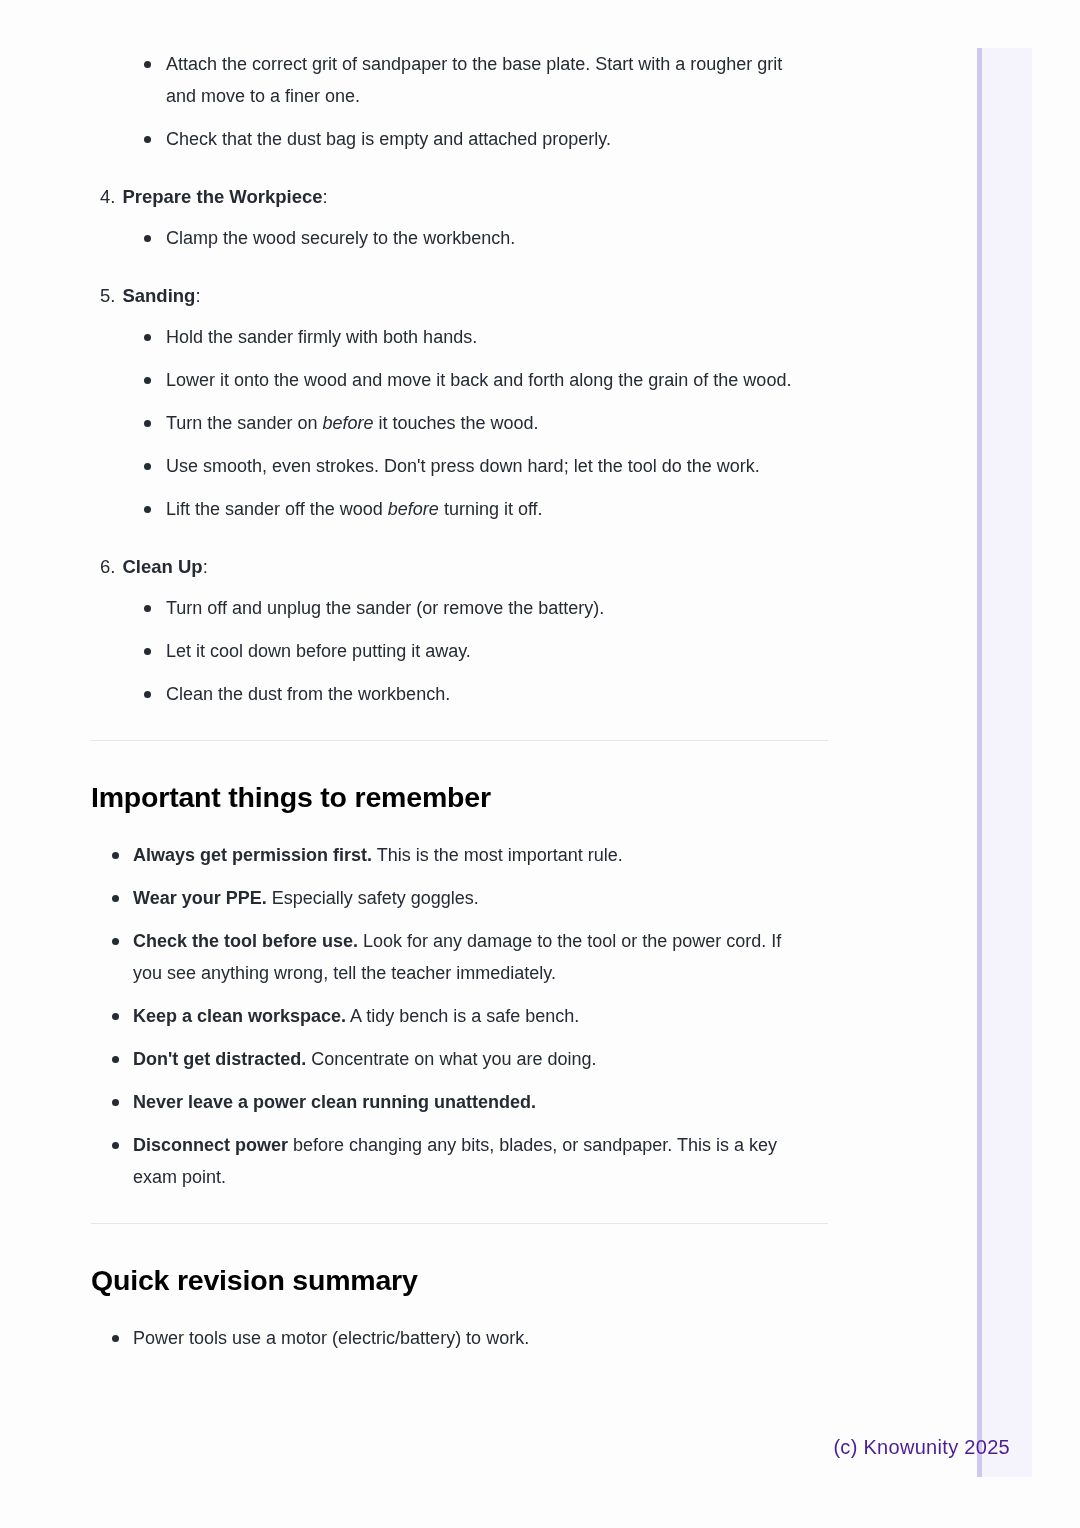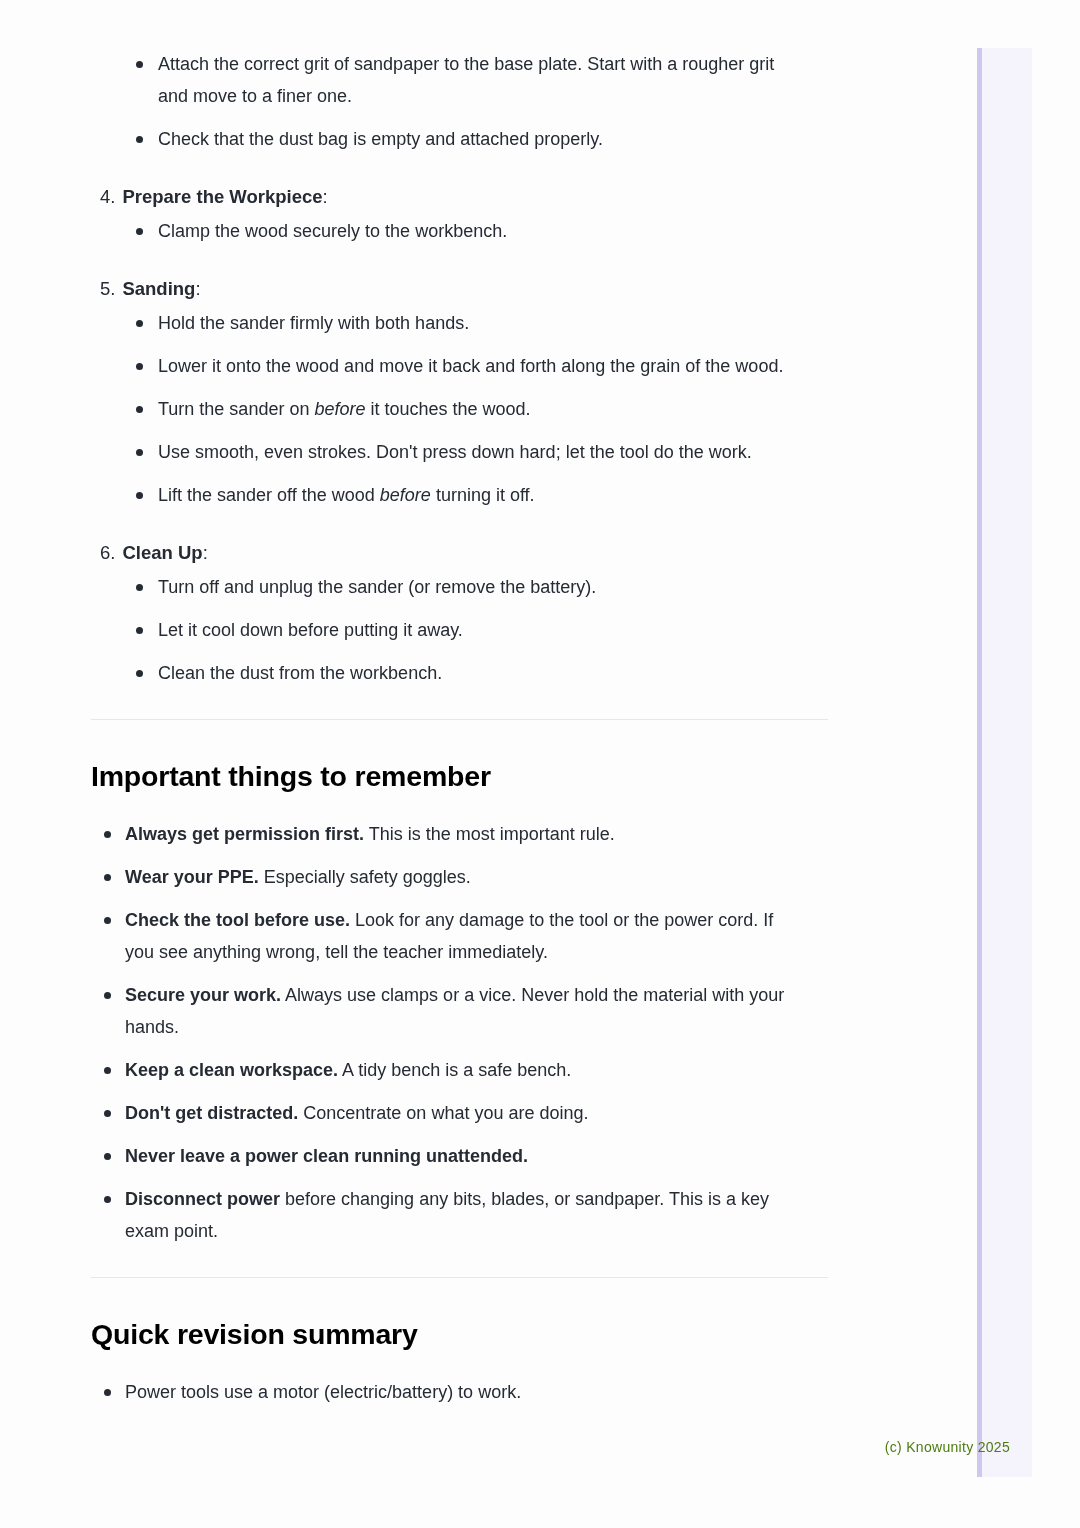--- a/index.html
+++ b/index.html
@@ -9,21 +9,21 @@
     font-family: "Liberation Sans", sans-serif;
     color: #252a33;
     position: relative;
     overflow: hidden;
   }
   .content {
     position: absolute;
     left: 91px; top: 0;
     width: 737px;
   }
-  ul { list-style: none; margin: 1px; padding: 0; }
+  ul { list-style: none; margin: 9px; padding: 0; }
   li {
     position: relative;
     font-size: 18px;
     line-height: 32px;
     margin-bottom: 11px;
   }
   .sub li { padding-left: 66px; width: 645px; }
   .sub .dot { left: 44px; }
   .top li { padding-left: 33px; width: 665px; }
   .top .dot { left: 12px; }
@@ -64,23 +64,23 @@
     left: 977px; top: 48px;
     width: 50px; height: 1429px;
     background: #f5f3fb;
     border-left: 5px solid #cfc7ee;
     z-index: 1;
   }
   .watermark {
     position: absolute;
     top: 1438px;
     right: 70px;
-    font-size: 14px;
+    font-size: 20px;
     line-height: 18px;
-    color: #4d7c0f;
+    color: #4c1d95;
     letter-spacing: 0.3px;
     z-index: 2;
   }
 </style>
 </head>
 <body>
 
 <div class="content">
 
   <ul class="sub intro">
@@ -160,24 +160,20 @@
     <li>
       <span class="dot"></span>
       <span><span class="b">Wear your PPE.</span><span> Especially safety goggles.</span></span>
     </li>
     <li>
       <span class="dot"></span>
       <span><span class="b">Check the tool before use.</span><span> Look for any damage to the tool or the power cord. If you see anything wrong, tell the teacher immediately.</span></span>
     </li>
     <li>
       <span class="dot"></span>
-      <span><span class="b">Secure your work.</span><span> Always use clamps or a vice. Never hold the material with your hands.</span></span>
-    </li>
-    <li>
-      <span class="dot"></span>
       <span><span class="b">Keep a clean workspace.</span><span> A tidy bench is a safe bench.</span></span>
     </li>
     <li>
       <span class="dot"></span>
       <span><span class="b">Don't get distracted.</span><span> Concentrate on what you are doing.</span></span>
     </li>
     <li>
       <span class="dot"></span>
       <span><span class="b">Never leave a power clean running unattended.</span></span>
     </li>

